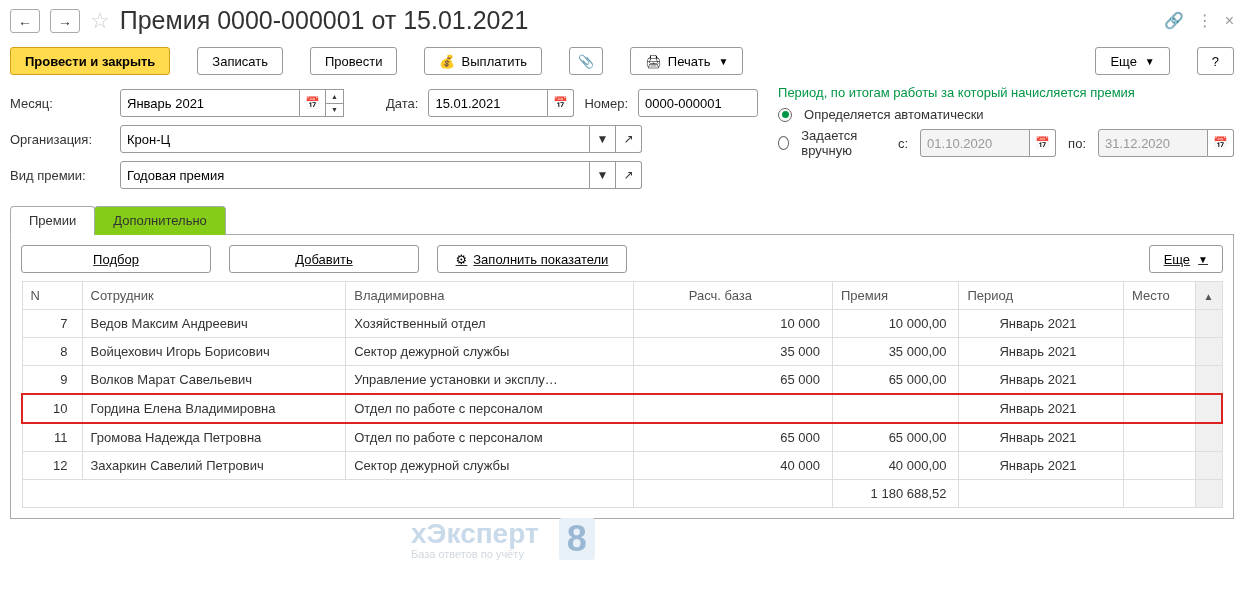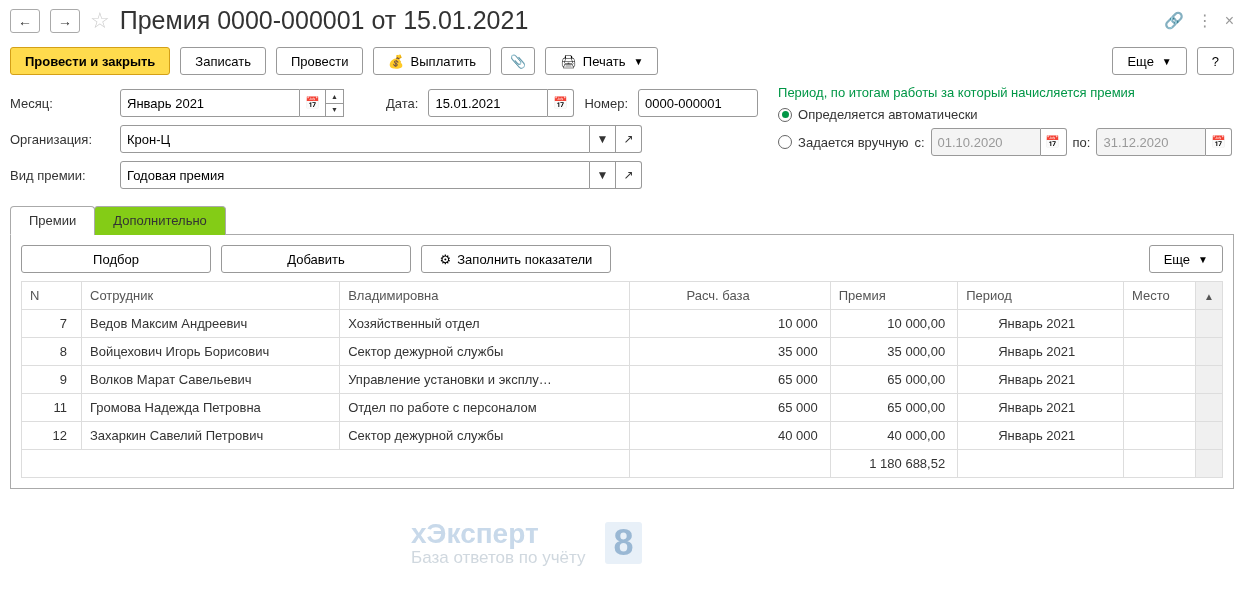--- a/index.html
+++ b/index.html
@@ -4,56 +4,56 @@
 <style>
 * { box-sizing: border-box; margin: 0; padding: 0; }
 body { font-family: Arial, sans-serif; font-size: 13px; background: #fff; color: #333; width: 1244px; height: 597px; overflow: hidden; padding: 4px 10px; }
 .header { display: flex; align-items: center; gap: 10px; padding: 2px 0 6px; }
 .nav-btn { width: 30px; height: 24px; border: 1px solid #aaa; background: #fff; border-radius: 3px; display:flex; align-items:center; justify-content:center; cursor:pointer; font-size:14px; }
 .star { color: #ccc; font-size: 22px; }
 .title { font-size: 25px; color: #333; }
 .hdr-right { margin-left: auto; display:flex; gap:12px; color:#999; align-items:center; }
 .hdr-right span { cursor:pointer; font-size:16px; }
 
-.toolbar { display:flex; gap:10px; align-items:center; padding: 6px 0 10px; }
+.toolbar { display:flex; gap:27px; align-items:center; padding: 6px 0 10px; }
 .btn { border: 1px solid #999; background: #fff; border-radius: 3px; padding: 5px 14px; cursor:pointer; font-size: 13px; display:inline-flex; align-items:center; gap:6px; height:28px; }
 .btn-main { background: #ffdb4d; border-color: #d4a017; font-weight: bold; }
 .btn-icon-only { padding: 5px 8px; }
 .btn .caret { font-size:10px; margin-left:2px; }
 
 .form-row { display:flex; align-items:center; gap:10px; padding: 4px 0; }
 .label { width: 100px; color:#333; }
 .input { border:1px solid #999; border-radius:3px; height:28px; padding:2px 6px; font-size:13px; background:#fff; }
 .input-grp { display:flex; }
 .input-grp .input { border-top-right-radius:0; border-bottom-right-radius:0; }
 .input-grp .addon { border:1px solid #999; border-left:none; width:26px; height:28px; display:flex; align-items:center; justify-content:center; background:#fff; font-size:12px; cursor:pointer; }
 .input-grp .addon:last-child { border-top-right-radius:3px; border-bottom-right-radius:3px; }
 .spinner { display:flex; flex-direction:column; border:1px solid #999; border-left:none; width:18px; height:28px; }
 .spinner span { flex:1; display:flex; align-items:center; justify-content:center; font-size:7px; cursor:pointer; border-bottom:1px solid #999; }
 .spinner span:last-child { border-bottom:none; }
 
 .right-col { margin-left: 32px; display:flex; align-items:center; gap:10px; }
 .period-box { margin-left:20px; }
 .period-title { color: #009646; padding-bottom:4px; }
-.radio-row { display:flex; align-items:center; gap:6px; padding:3px 0; }
+.radio-row { display:flex; align-items:center; gap:12px; padding:3px 0; }
 .radio { width:14px; height:14px; border:1px solid #666; border-radius:50%; display:inline-flex; align-items:center; justify-content:center; }
 .radio.checked::after { content:''; width:7px; height:7px; background:#009646; border-radius:50%; display:block; }
 .disabled-input { background:#f4f4f4; color:#999; }
 
 .tabs { display:flex; border-bottom:1px solid #aaa; margin-top:12px; }
 .tab { padding:6px 18px; border:1px solid #aaa; border-bottom:none; margin-right:-1px; background:#84cc16; cursor:pointer; border-top-left-radius:4px; border-top-right-radius:4px; position:relative; top:1px; }
 .tab.active { background:#fff; border-bottom:1px solid #fff; }
 
 .tab-body { border:1px solid #aaa; border-top:none; padding:10px; }
-.tab-toolbar { display:flex; gap:10px; margin-bottom:8px; }
+.tab-toolbar { display:flex; gap:18px; margin-bottom:8px;text-decoration:underline; }
 .tab-toolbar .btn.wide { width:190px; justify-content:center; }
 .tab-toolbar .spacer { flex:1; }
 
 .watermark { position:absolute; top:283px; left:400px; color:#c8d9ea; font-size:28px; font-weight:bold; z-index:0; pointer-events:none; display:flex; align-items:center; gap:20px; }
-.watermark .sub { font-size:17px; display:block; font-weight:normal; color:#d0d8df; margin-top:-2px; }
+.watermark .sub { font-size:11px; display:block; font-weight:normal; color:#d0d8df; margin-top:-2px; }
 .wm-badge { background:#e8f0f8; color:#9ab8d4; font-size:36px; padding:0 8px; border-radius:3px; }
 
 table { width:100%; border-collapse:collapse; position:relative; z-index:1; }
 th, td { border:1px solid #ddd; padding:6px 8px; text-align:left; font-weight:normal; font-size:13px; background:rgba(255,255,255,0.6); }
 th { background:#fff; color:#555; }
 td.num { text-align:right; padding-right:12px; }
 td.n-col { text-align:right; width:60px; padding-right:14px; }
 th.n-col { width:60px; }
 tr.hl td { border-top:2px solid #d22; border-bottom:2px solid #d22; }
 tr.hl td:first-child { border-left:2px solid #d22; }
@@ -223,20 +223,30 @@
         <tr>
           <td class="n-col">9</td>
     <td>Волков Марат Савельевич</td>
     <td>Управление установки и эксплу…</td>
     <td class="num">65 000</td>
     <td class="num">65 000,00</td>
     <td style="padding-left:40px">Январь 2021</td>
     <td></td>
     <td class="scroll-col"></td>
         </tr>
+        <tr class="hl">
+          <td class="n-col">10</td>
+    <td>Гордина Елена Владимировна</td>
+    <td>Отдел по работе с персоналом</td>
+    <td class="num"></td>
+    <td class="num"></td>
+    <td style="padding-left:40px">Январь 2021</td>
+    <td></td>
+    <td class="scroll-col"></td>
+        </tr>
         <tr>
           <td class="n-col">11</td>
     <td>Громова Надежда Петровна</td>
     <td>Отдел по работе с персоналом</td>
     <td class="num">65 000</td>
     <td class="num">65 000,00</td>
     <td style="padding-left:40px">Январь 2021</td>
     <td></td>
     <td class="scroll-col"></td>
         </tr>

